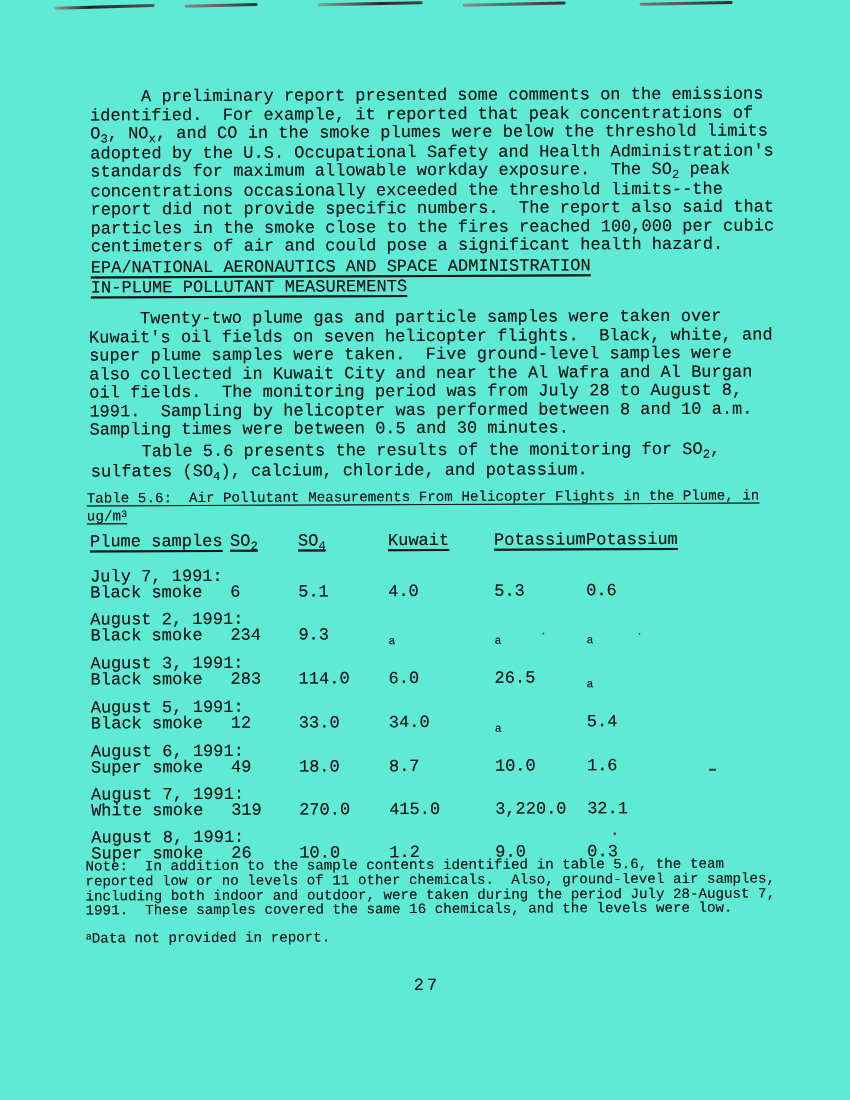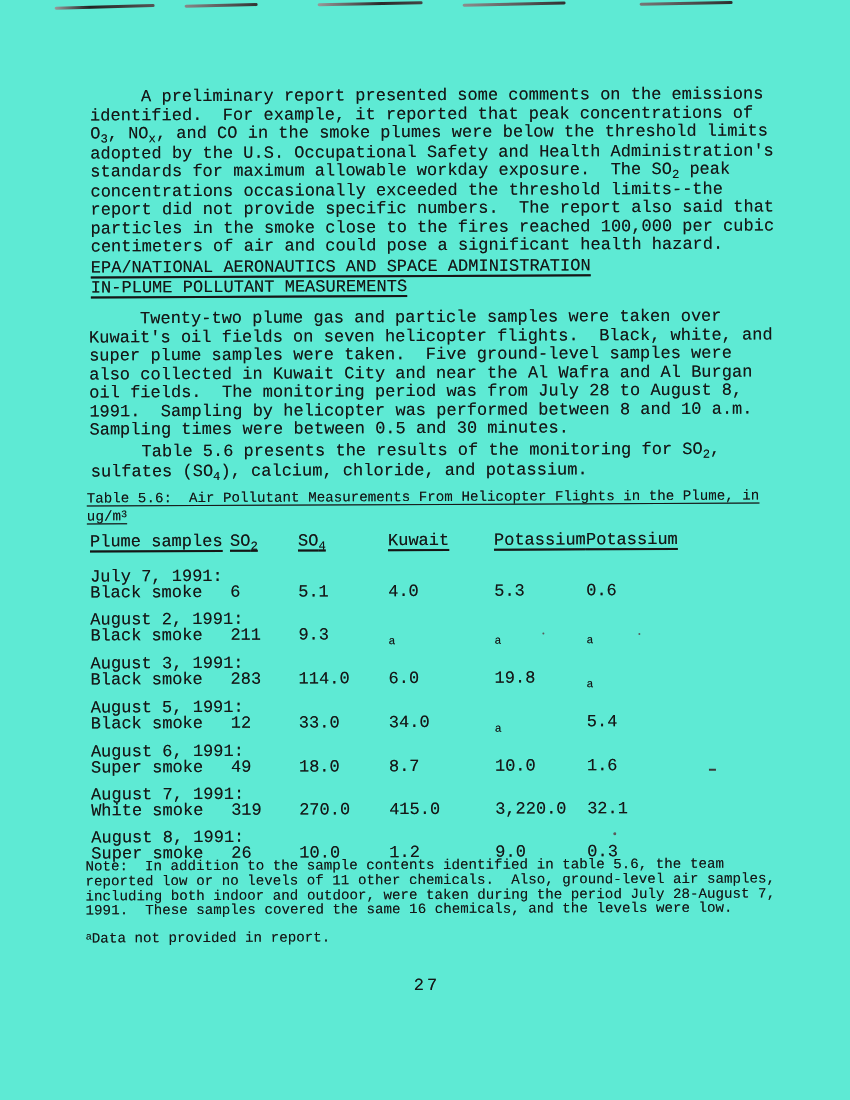--- a/index.html
+++ b/index.html
@@ -117,35 +117,35 @@
           <td class="num"><span>5.1</span></td>
           <td class="num"><span>4.0</span></td>
           <td class="num"><span>5.3</span></td>
           <td class="num"><span>0.6</span></td>
         </tr>
         <tr class="date-row">
             <td colspan="6">August 2, 1991:</td>
           </tr>
         <tr class="val-row">
           <td class="sample">Black smoke</td>
-          <td class="num"><span>211</span></td>
+          <td class="num"><span>234</span></td>
           <td class="num"><span>9.3</span></td>
           <td class="num"><span class="fn">a</span></td>
           <td class="num"><span class="fn">a</span></td>
           <td class="num"><span class="fn">a</span></td>
         </tr>
         <tr class="date-row">
             <td colspan="6">August 3, 1991:</td>
           </tr>
         <tr class="val-row">
           <td class="sample">Black smoke</td>
           <td class="num"><span>283</span></td>
           <td class="num"><span>114.0</span></td>
           <td class="num"><span>6.0</span></td>
-          <td class="num"><span>19.8</span></td>
+          <td class="num"><span>26.5</span></td>
           <td class="num"><span class="fn">a</span></td>
         </tr>
         <tr class="date-row">
             <td colspan="6">August 5, 1991:</td>
           </tr>
         <tr class="val-row">
           <td class="sample">Black smoke</td>
           <td class="num"><span>12</span></td>
           <td class="num"><span>33.0</span></td>
           <td class="num"><span>34.0</span></td>

